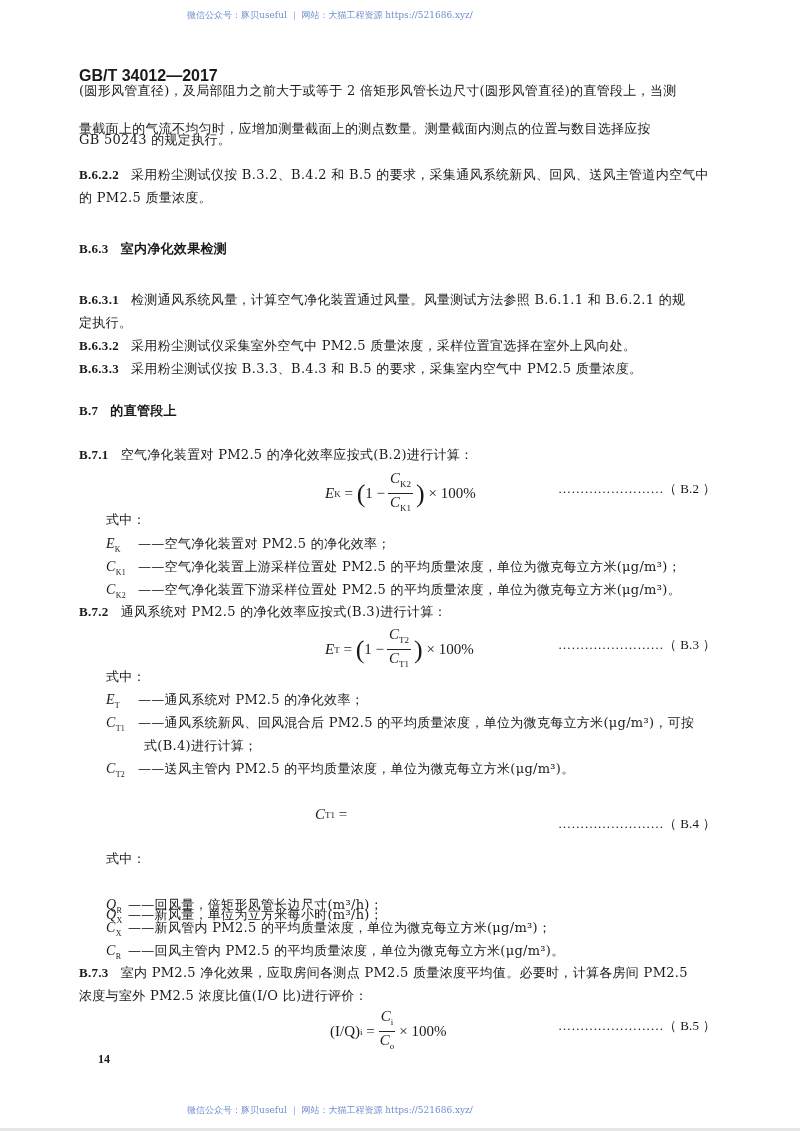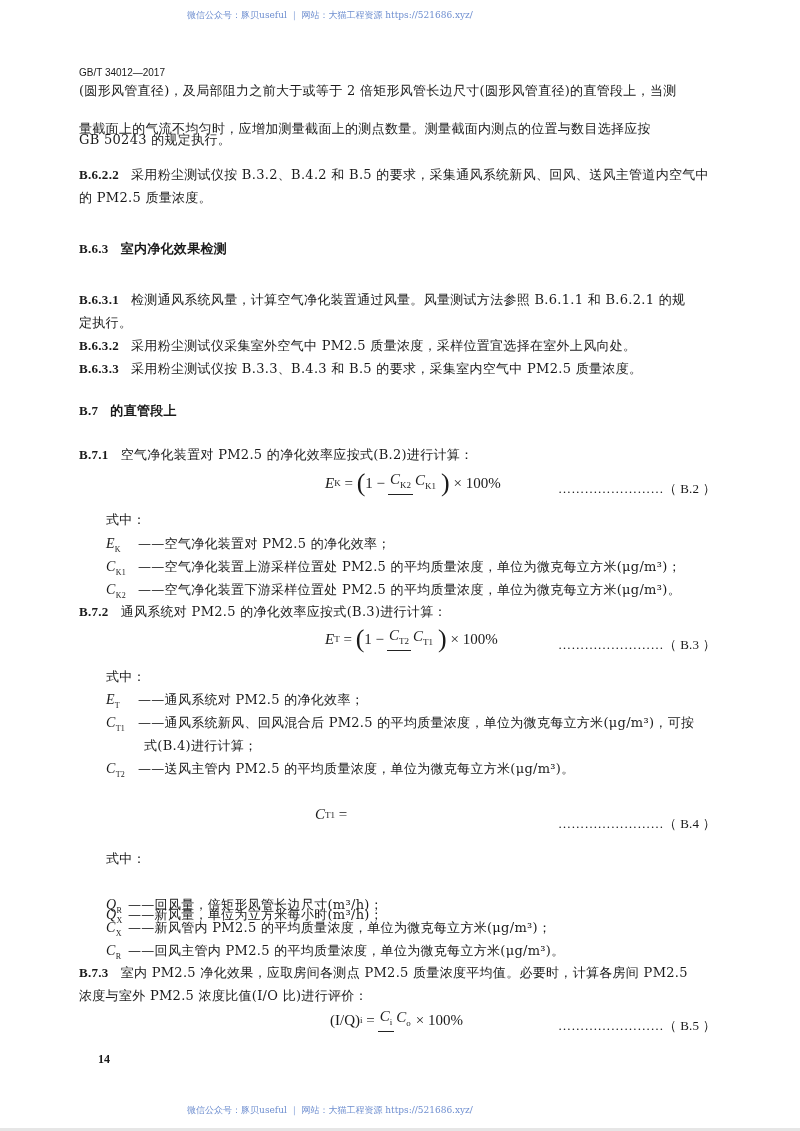--- a/index.html
+++ b/index.html
@@ -8,35 +8,35 @@
     font-family: "DejaVu Serif", "Liberation Serif", serif; color: #1a1a1a;
   }
   .wm {
     position: absolute; left: 0; width: 660px; text-align: center;
     font-size: 9px; color: #6f8fd0; font-family: "DejaVu Serif", serif;
   }
   .wm.top { top: 9px; }
   .wm.bottom { top: 1104px; }
   .bottom-rule { position: absolute; left: 0; top: 1128px; width: 800px; height: 3px; background: #e6e6e6; }
 
-  .std { position: absolute; left: 79px; top: 67px; font-family: "Liberation Sans", sans-serif; font-weight: normal; font-size: 10px; }
+  .std { position: absolute; left: 79px; top: 67px; font-family: "Liberation Sans", sans-serif; font-weight: bold; font-size: 16px; }
 
   .ln { position: absolute; left: 79px; font-size: 13px; line-height: 18px; white-space: nowrap; letter-spacing: 0.3px; }
   .ind { left: 106px; }
   .ind2 { left: 144px; }
   .clause { font-weight: bold; font-family: "Liberation Serif", serif; margin-right: 12px; }
   .h { font-weight: bold; font-family: "DejaVu Sans", sans-serif; font-size: 13px; }
   .sym { display: inline-block; width: 32px; font-style: italic; font-family: "Liberation Serif", serif; font-size: 14px; }
   .sym sub { font-style: normal; font-size: 8px; }
   .symq { width: 22px; }
 
   .eq { position: absolute; font-family: "Liberation Serif", serif; font-size: 15px; display: flex; align-items: center; white-space: nowrap; }
   .eq i { font-style: italic; }
   .eq sub { font-size: 9px; font-style: normal; }
-  .frac { display: inline-flex; flex-direction: row; align-items: center; margin: 0 3px; vertical-align: middle; }
+  .frac { display: inline-flex; flex-direction: column; align-items: center; margin: 0 3px; vertical-align: middle; }
   .frac .num { border-bottom: 1px solid #222; padding: 0 2px; line-height: 17px; }
   .frac .den { padding: 0 2px; line-height: 17px; }
   .paren { font-size: 26px; line-height: 26px; font-weight: 200; }
   .eqnum { position: absolute; left: 558px; font-size: 13px; font-family: "Liberation Serif", serif; letter-spacing: 0.2px; white-space: nowrap; }
   .pagenum { position: absolute; left: 98px; top: 1052px; font-size: 12px; font-weight: bold; font-family: "Liberation Serif", serif; }
 </style>
 </head>
 <body>
 
 <div class="wm top">微信公众号：豚贝useful ｜ 网站：大猫工程资源 https://521686.xyz/</div>

